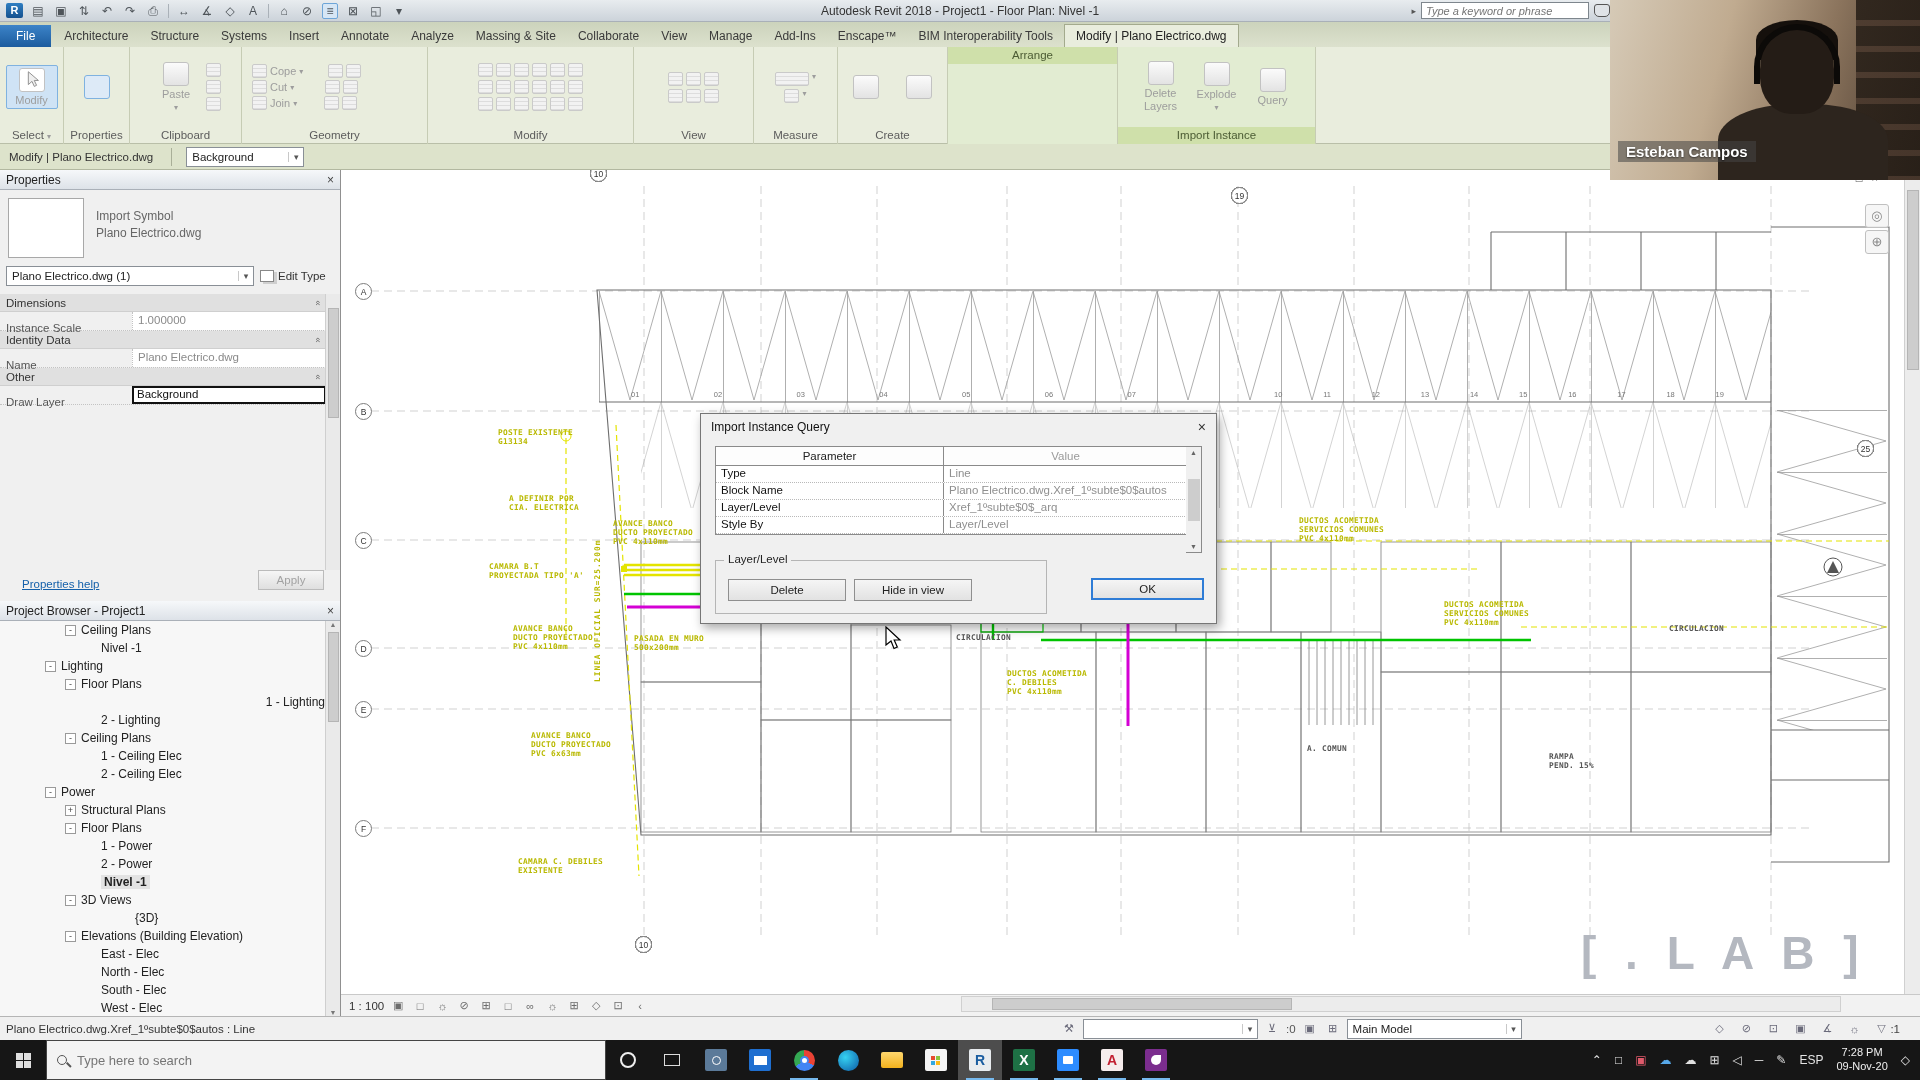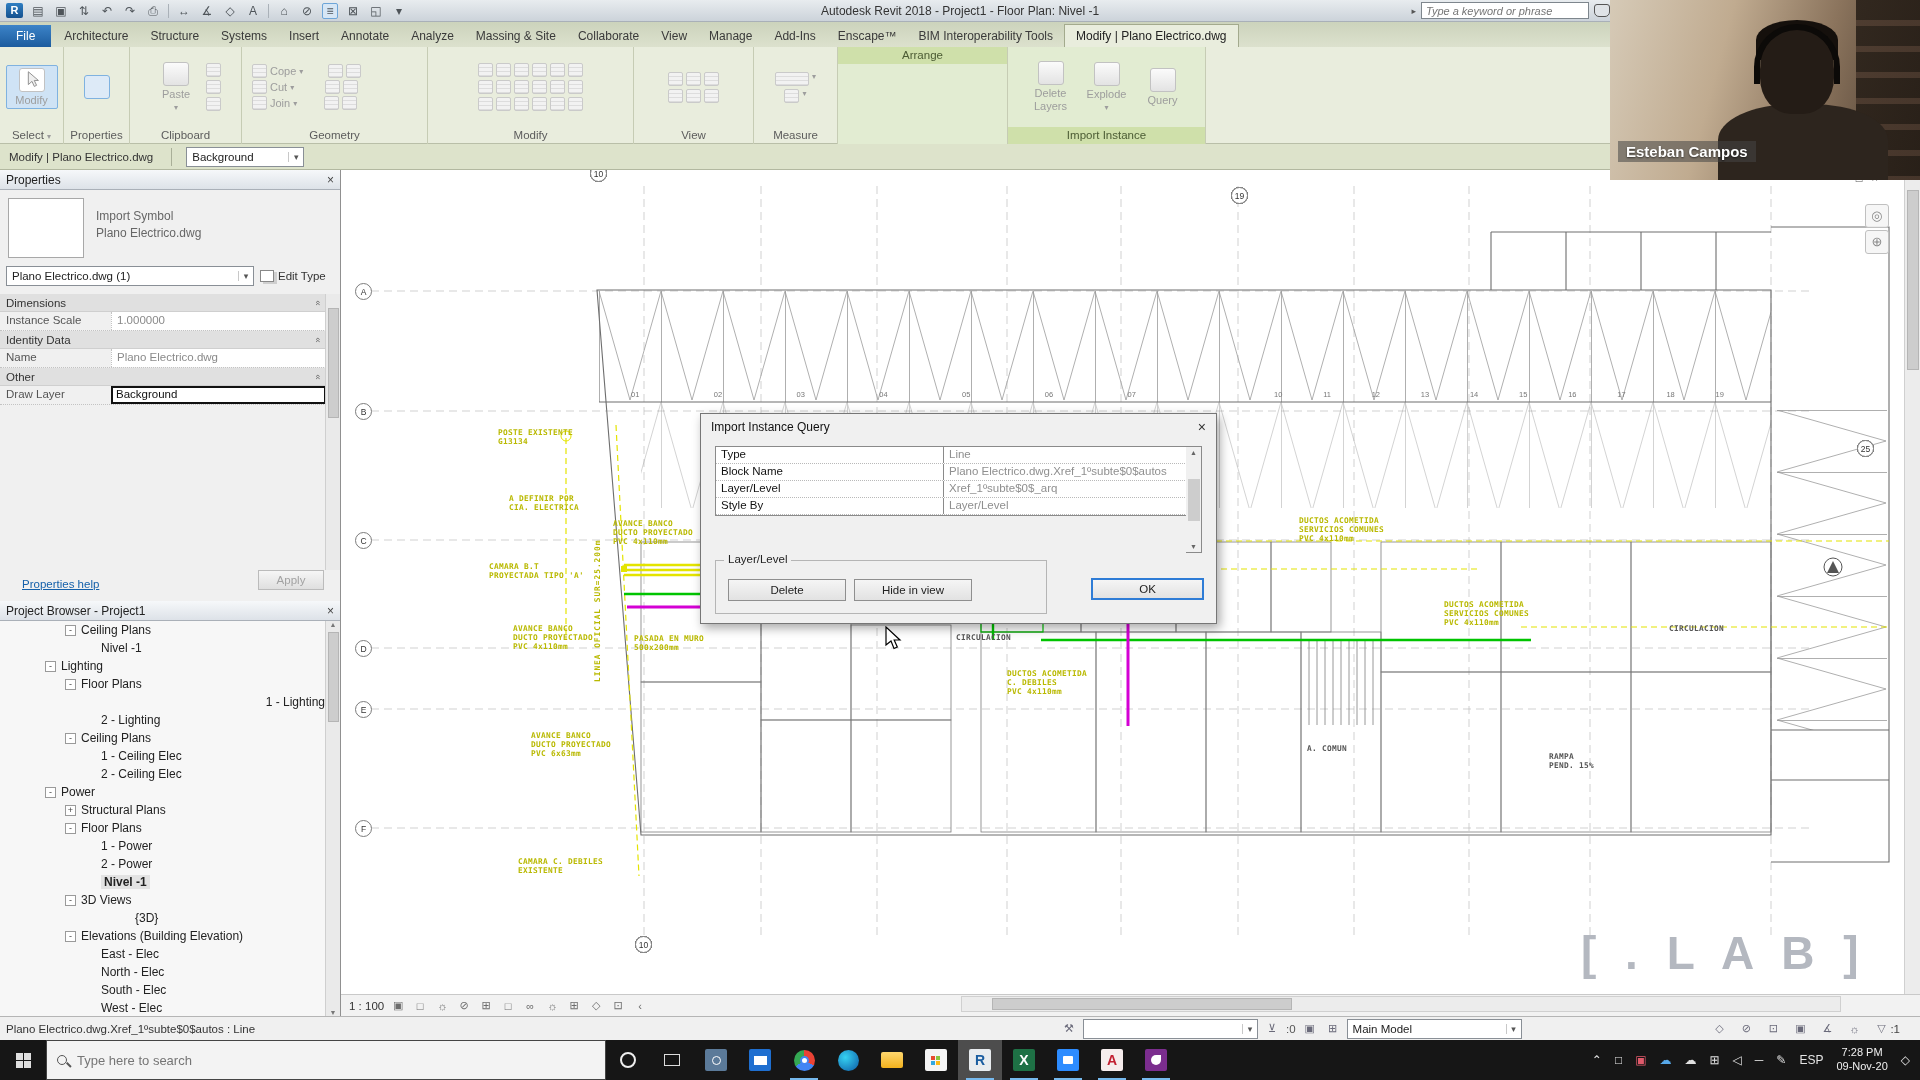--- a/index.html
+++ b/index.html
@@ -43,21 +43,21 @@
   .combo{height:20px;background:#fff;border:1px solid #898f96;display:flex;align-items:center;font-size:11.5px;color:#222;}
   .combo .cval{flex:1;padding:0 5px;white-space:nowrap;overflow:hidden;}
   .combo .cbtn{width:15px;text-align:center;color:#555;border-left:1px solid #c8c8c8;font-size:9px;}
   
   .palette{position:absolute;left:0;width:341px;background:#f0f0f0;border-right:1px solid #909090;}
   .palhead{height:20px;background:linear-gradient(#f6f8fa,#dde2e8);border-bottom:1px solid #aab0b8;display:flex;align-items:center;font-size:12px;color:#222;padding:0 6px;}
   .palhead .x{margin-left:auto;color:#444;font-size:12px;cursor:default;}
   .pgrid-group{height:18px;background:#e0e0e0;border-bottom:1px solid #cfcfcf;display:flex;align-items:center;padding:0 6px;font-size:11.5px;color:#333;}
   .pgrid-group .dbl{margin-left:auto;font-size:9px;color:#666;transform:rotate(90deg);}
   .pgrid-row{height:19px;display:flex;border-bottom:1px dotted #c3c3c3;font-size:11.5px;}
-  .pgrid-row .lab{width:111px;padding:2px 6px;color:#555;}
+  .pgrid-row .lab{width:132px;padding:10px 6px;color:#555;}
   .pgrid-row .val{flex:1;background:#fff;padding:2px 5px;color:#8a8a8a;border-left:1px dotted #c3c3c3;}
   .link{color:#1460aa;text-decoration:underline;font-size:11.5px;}
   .btn{background:linear-gradient(#f6f6f6,#dfdfdf);border:1px solid #9a9a9a;font-size:11.5px;color:#444;text-align:center;}
   .btn.dis{color:#a2a2a2;border-color:#bbb;}
   
   .tree{position:absolute;left:0;top:20px;right:15px;bottom:0;overflow:hidden;background:#f7f7f7;}
   .titem{height:18px;display:flex;align-items:center;font-size:12px;color:#222;white-space:nowrap;}
   .titem .tree-exp{width:11px;height:11px;border:1px solid #9a9a9a;background:#fff;font-size:9px;line-height:9px;text-align:center;color:#444;margin-right:5px;flex:none;}
   .titem .tree-exp:empty{visibility:hidden;}
   .titem.selected .tlab{font-weight:bold;background:#e3e3e3;padding:0 3px;}
@@ -304,20 +304,31 @@
         <div class="mrow">
             <span class="mico" style="width:34px;"></span>
             <span class="caret">▾</span>
           </div>
         <div class="mrow">
             <span class="mico"></span>
             <span class="caret">▾</span>
           </div>
       </div>
       <div class="plabel">Measure</div>
+    </div>
+    <div class="rpanel" style="width:110px;">
+      <div class="pbody">
+        <div class="bigbtn">
+            <span class="bico"></span>
+          </div>
+        <div class="bigbtn">
+            <span class="bico"></span>
+          </div>
+      </div>
+      <div class="plabel">Create</div>
     </div>
     <div class="rpanel ctx" style="width:170px;">
       <div class="plabel">Arrange</div>
     </div>
     <div class="rpanel ctx" style="width:198px;">
       <div class="pbody">
         <div class="bigbtn">
           <span class="bico"></span>
           <span class="blab">Delete
 Layers</span>
@@ -758,20 +769,24 @@
       <div class="vthumb" style="height:180px;margin:20px auto 0;width:12px;"></div>
     </div>
   </div>
 
   <div class="dialog">
     <div class="dlg-title">
       <span>Import Instance Query</span>
       <span class="dlg-x">×</span>
     </div>
     <div class="dlg-table">
+      <div class="dlg-hrow">
+        <span class="c1">Parameter</span>
+        <span class="c2">Value</span>
+      </div>
       <div>
 
           <div class="dlg-row">
             <span class="c1">Type</span>
             <span class="c2">Line</span>
           </div>
 
           <div class="dlg-row">
             <span class="c1">Block Name</span>
             <span class="c2">Plano Electrico.dwg.Xref_1ºsubte$0$autos</span>

